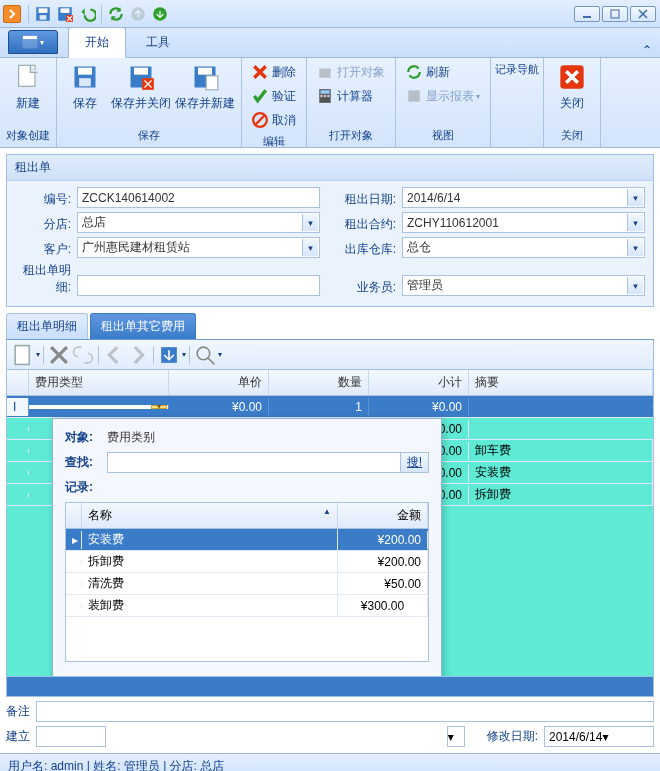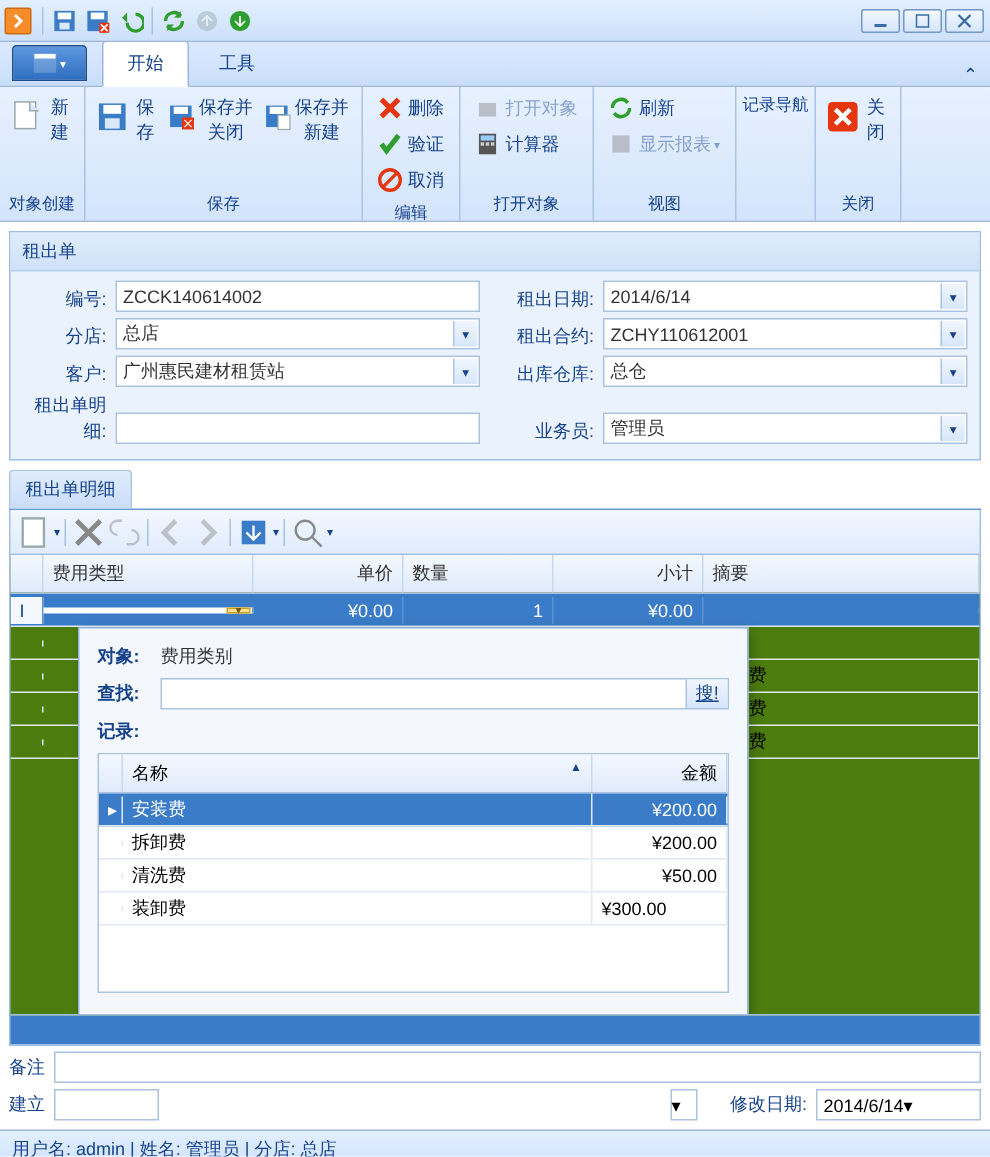--- a/index.html
+++ b/index.html
@@ -15,21 +15,21 @@
 .menubar{height:30px;background:linear-gradient(#dceaff,#c9defb);display:flex;align-items:flex-end;padding-left:8px;border-bottom:1px solid #9db8d9}
 .menu-btn{width:50px;height:24px;background:linear-gradient(#5f97e0,#2f6fc0);border:1px solid #1e4f8d;border-radius:3px 3px 0 0;margin-right:10px;margin-bottom:3px;display:flex;align-items:center;justify-content:center;cursor:pointer}
 .menu-btn svg{width:16px;height:14px}
 .menu-tab{padding:6px 16px 6px;color:#15428b;cursor:pointer;margin-right:4px}
 .menu-tab.active{background:#fff;border:1px solid #9db8d9;border-bottom:1px solid #fff;border-radius:3px 3px 0 0;margin-bottom:-1px}
 .menubar .chev{margin-left:auto;margin-right:8px;color:#15428b;cursor:pointer}
 .ribbon{height:90px;background:linear-gradient(#e7f1ff,#d3e4fb);display:flex;border-bottom:1px solid #9db8d9}
 .ribbon-group{border-right:1px solid #aac4e4;display:flex;flex-direction:column;align-items:center;padding:2px 4px}
 .ribbon-group .items{display:flex;flex:1;align-items:flex-start}
 .ribbon-group .label{font-size:11px;color:#15428b;padding:2px 0;text-align:center;width:100%}
-.rb-btn{display:flex;flex-direction:row;align-items:center;justify-content:flex-start;width:48px;padding:3px 2px;cursor:pointer;color:#15428b;text-align:center}
+.rb-btn{display:flex;flex-direction:column;align-items:center;justify-content:flex-start;width:48px;padding:3px 2px;cursor:pointer;color:#15428b;text-align:center}
 .rb-btn.wide{width:64px}
 .rb-btn .ico{width:28px;height:28px;margin-bottom:4px;display:flex;align-items:center;justify-content:center}
 .rb-btn.small{flex-direction:row;width:auto;padding:3px 6px;align-items:center;justify-content:flex-start;height:24px}
 .rb-btn.small .ico{width:16px;height:16px;margin:0 4px 0 0}
 .rb-col{display:flex;flex-direction:column}
 .disabled{opacity:.45}
 .form-panel{margin:6px;border:1px solid #9ebfe6;background:#eaf2fd}
 .form-header{background:linear-gradient(#e0ecfc,#cfe1f8);color:#15428b;padding:4px 8px;border-bottom:1px solid #b7d0ee}
 .form-body{padding:6px 8px}
 .form-row{display:flex;align-items:flex-end;margin-bottom:4px}
@@ -38,31 +38,31 @@
 .form-row .input{flex:1;height:21px;border:1px solid #a9c2e0;background:#fff;padding:2px 4px;display:flex;align-items:center;color:#333;position:relative}
 .form-row .input .dd{position:absolute;right:1px;top:1px;bottom:1px;width:16px;background:linear-gradient(#f0f6ff,#d6e6fb);border-left:1px solid #a9c2e0;display:flex;align-items:center;justify-content:center;color:#15428b;font-size:9px;cursor:pointer}
 .form-row .gap{width:20px}
 .tabs{margin:0 6px;display:flex;border-bottom:1px solid #6a9ad3}
 .tab{padding:4px 10px;background:linear-gradient(#5f97e0,#3a7cc8);color:#fff;border:1px solid #3a7cc8;border-bottom:none;border-radius:3px 3px 0 0;margin-right:2px;cursor:pointer}
 .tab.inactive{background:linear-gradient(#e0ecfc,#c9defb);color:#15428b;border-color:#a9c2e0}
 .toolbar{margin:0 6px;border:1px solid #9ebfe6;border-top:none;background:linear-gradient(#f2f7ff,#e0ecfc);height:30px;display:flex;align-items:center;padding:0 4px}
 .tb-btn{width:22px;height:22px;display:flex;align-items:center;justify-content:center;cursor:pointer;margin:0 1px}
 .tb-sep{width:1px;height:18px;background:#a9c2e0;margin:0 3px}
 .tb-dd{font-size:8px;color:#15428b;margin-left:1px}
-.grid{margin:0 6px;border:1px solid #9ebfe6;border-top:none;background:#4d7c0f;position:relative}
+.grid{margin:0 6px;border:1px solid #9ebfe6;border-top:none;background:#5eead4;position:relative}
 .grid-head{display:flex;background:linear-gradient(#f3f8ff,#dfeafa);border-bottom:1px solid #a9c2e0}
 .grid-head .gh{padding:4px 6px;border-right:1px solid #c7d9f0;color:#333}
-.gh1{width:22px}.ghA{width:140px}.ghB{width:100px;text-align:right}.ghC{width:100px;text-align:left}.ghD{width:100px;text-align:right}.ghE{flex:1}
+.gh1{width:22px}.ghA{width:140px}.ghB{width:100px;text-align:right}.ghC{width:100px;text-align:right}.ghD{width:100px;text-align:right}.ghE{flex:1}
 .grid-row{display:flex;border-bottom:1px solid #e0e9f5;height:22px;align-items:center}
 .grid-row .gc{padding:2px 6px;border-right:1px solid #e0e9f5}
 .grid-row.selected{background:#3a7cc8;color:#fff}
 .grid-row.selected .gc{border-right-color:#5b92d3}
 .spacer-blue{margin:0 6px;border:1px solid #9ebfe6;border-top:none;background:#3a7cc8;height:20px}
 .grid-body{height:280px;overflow:hidden;position:relative}
-.popup{position:absolute;left:45px;top:22px;width:447px;background:#f4f8fe;border:1px solid #8fb2dd;box-shadow:2px 2px 8px rgba(0,0,0,.2);z-index:10}
+.popup{position:absolute;left:45px;top:22px;width:390px;background:#f4f8fe;border:1px solid #8fb2dd;box-shadow:2px 2px 8px rgba(0,0,0,.2);z-index:10}
 .popup-body{padding:10px 12px}
 .pop-row{display:flex;align-items:center;margin-bottom:6px}
 .pop-row .pl{width:42px;color:#15428b;font-weight:bold}
 .pop-row .pv{color:#333}
 .pop-row .pinput{flex:1;height:21px;border:1px solid #a9c2e0;background:#fff;display:flex;align-items:center;position:relative}
 .pop-row .pinput .sbtn{position:absolute;right:0;top:0;bottom:0;width:28px;border-left:1px solid #a9c2e0;background:linear-gradient(#f0f6ff,#d6e6fb);display:flex;align-items:center;justify-content:center;color:#15428b;cursor:pointer;text-decoration:underline}
 .pop-grid{border:1px solid #a9c2e0;background:#fff;height:160px}
 .pop-grid .pgh{display:flex;background:linear-gradient(#f3f8ff,#dfeafa);border-bottom:1px solid #a9c2e0}
 .pop-grid .pghc{padding:4px 6px;border-right:1px solid #c7d9f0}
 .pgh1{width:16px}.pghA{flex:1}.pghB{width:90px;text-align:right}
@@ -363,20 +363,21 @@
       <div class="input">
           <span>管理员</span>
           <div class="dd">▾</div>
         </div>
     </div>
   </div>
 </div>
 
 <div class="tabs">
   <div class="tab inactive">租出单明细</div>
+  <div class="tab">租出单其它费用</div>
 </div>
 <div class="toolbar">
   <div class="tb-btn">
       <svg viewBox="0 0 14 14">
         <rect x="2" y="1" width="9" height="12" fill="#fff" stroke="#9aa"></rect>
       </svg>
     </div>
     <span class="tb-dd">▾</span>
   <div class="tb-sep"></div>
   <div class="tb-btn">
@@ -501,21 +502,21 @@
               <div class="pgc pghB" style="text-align:right">¥200.00</div>
             </div>
           <div class="pgr">
               <div class="pgc pgh1"></div>
               <div class="pgc pghA">清洗费</div>
               <div class="pgc pghB" style="text-align:right">¥50.00</div>
             </div>
           <div class="pgr">
               <div class="pgc pgh1"></div>
               <div class="pgc pghA">装卸费</div>
-              <div class="pgc pghB" style="text-align:left">¥300.00</div>
+              <div class="pgc pghB" style="text-align:center">¥300.00</div>
             </div>
         </div>
       </div>
       <div class="pop-foot">
         
         
       </div>
     </div>
   </div>
 </div>

